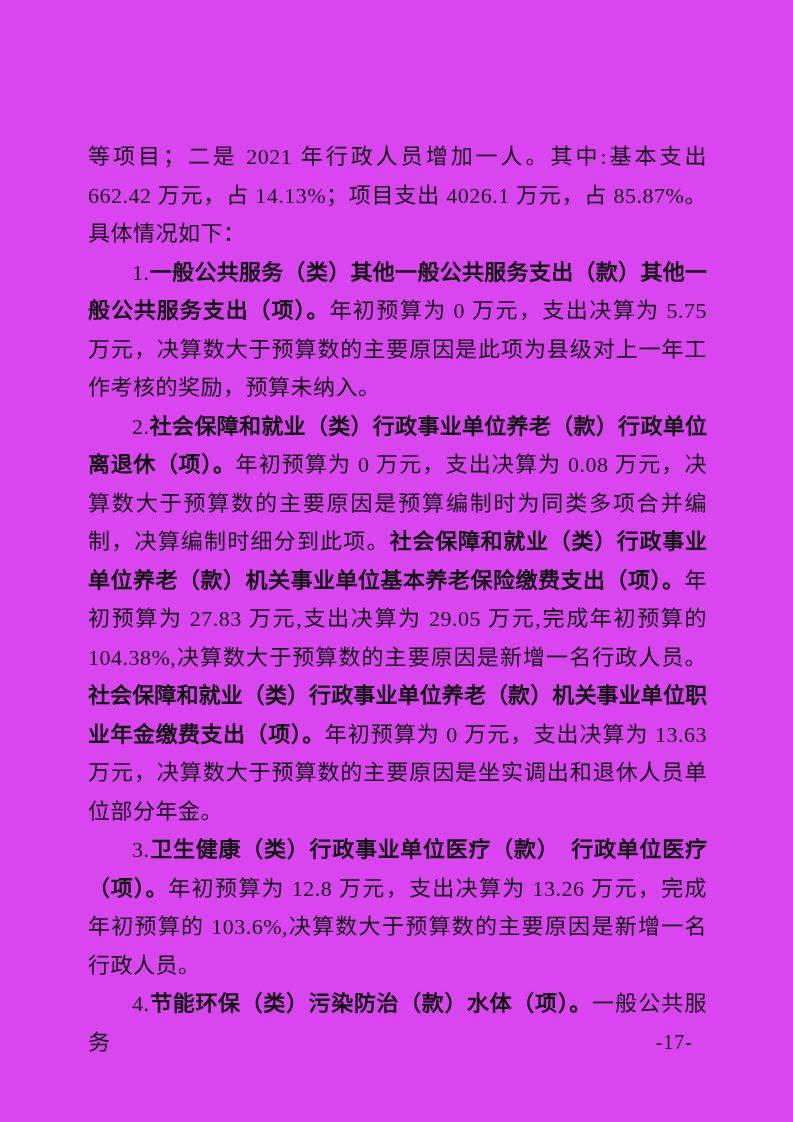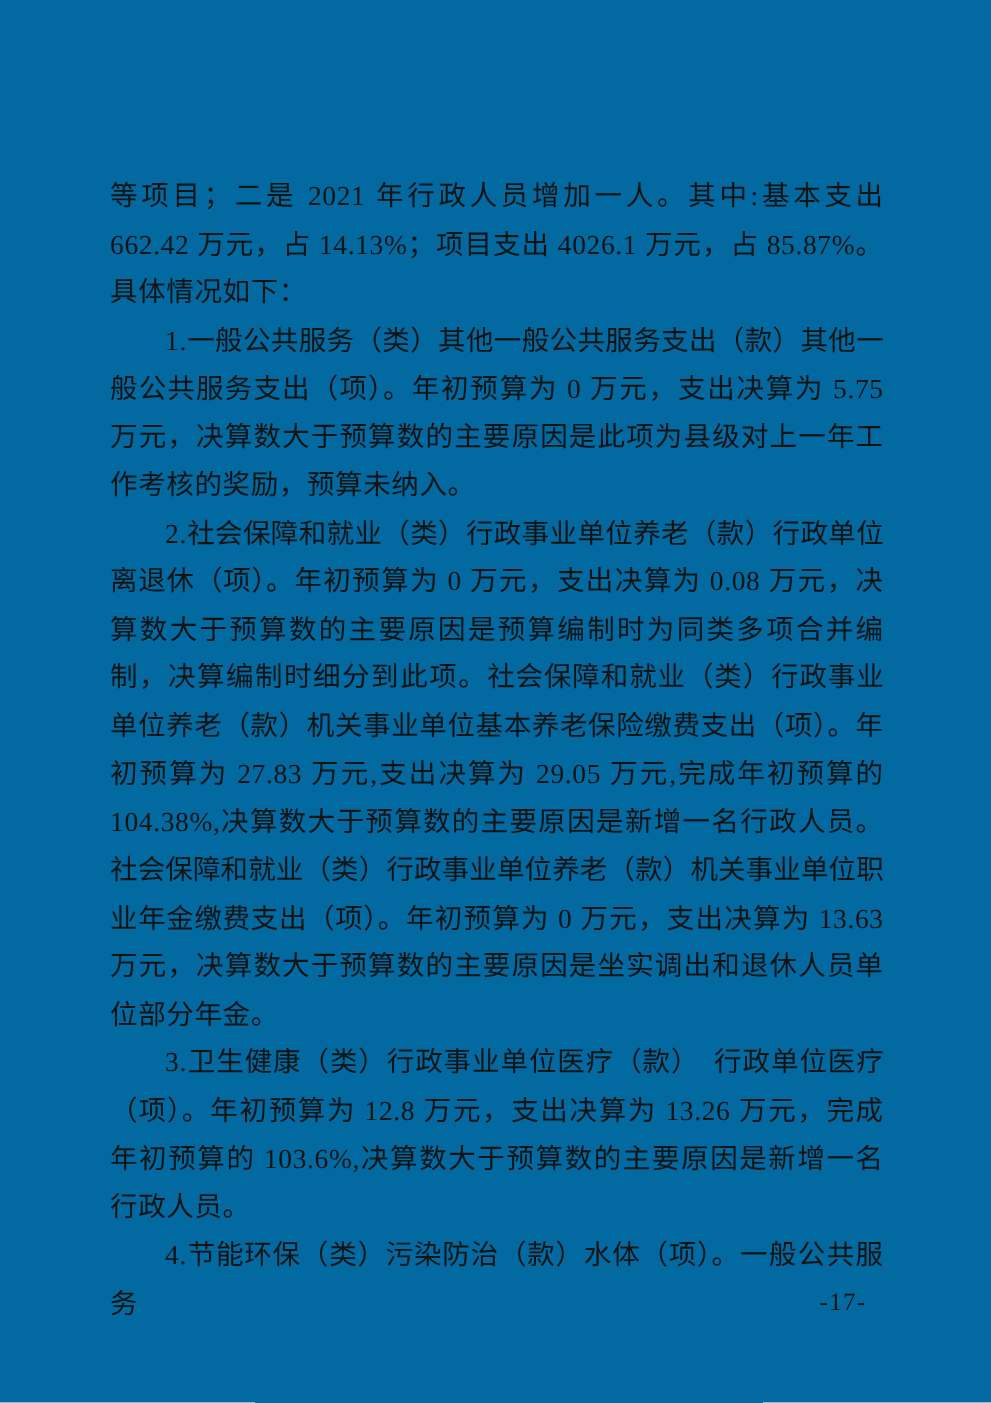--- a/index.html
+++ b/index.html
@@ -4,21 +4,21 @@
 <style>
   html, body {
     margin: 0;
     padding: 0;
     background: #ffffff;
   }
   .sheet {
     position: relative;
     width: 793px;
     height: 1122px;
-    background: #0369a1;
+    background: #d946ef;
     overflow: hidden;
   }
   .body-text {
     position: absolute;
     left: 88px;
     top: 138px;
     width: 619px;
     font-family: "Liberation Serif", "DejaVu Serif", serif;
     font-size: 22px;
     line-height: 38.5px;
@@ -29,21 +29,21 @@
   }
   .para {
     margin: 0;
     padding: 0;
   }
   .para.indent {
     text-indent: 2em;
   }
   .run { font-weight: 400; }
   .run.bold {
-    font-weight: 400;
+    font-weight: 700;
     font-family: "Liberation Sans", "DejaVu Sans", sans-serif;
     letter-spacing: 0;
   }
   .page-number {
     position: absolute;
     top: 989px;
     right: 100px;
     font-family: "Liberation Serif", "DejaVu Serif", serif;
     font-size: 20px;
     color: #141414;

